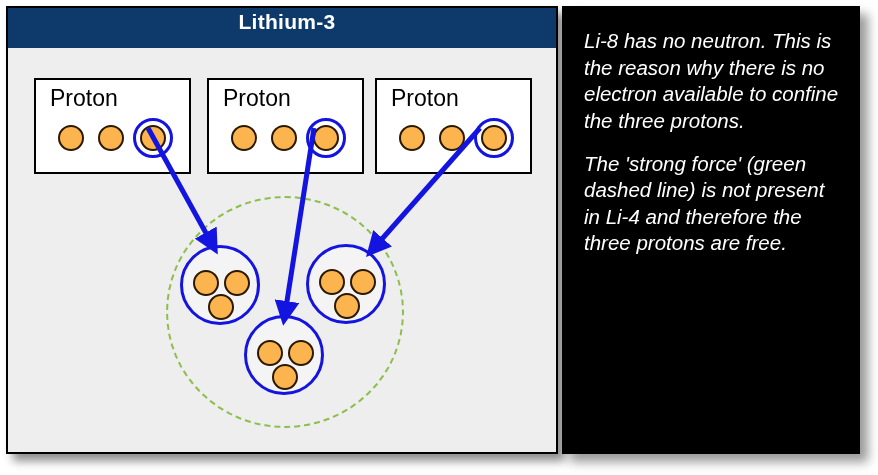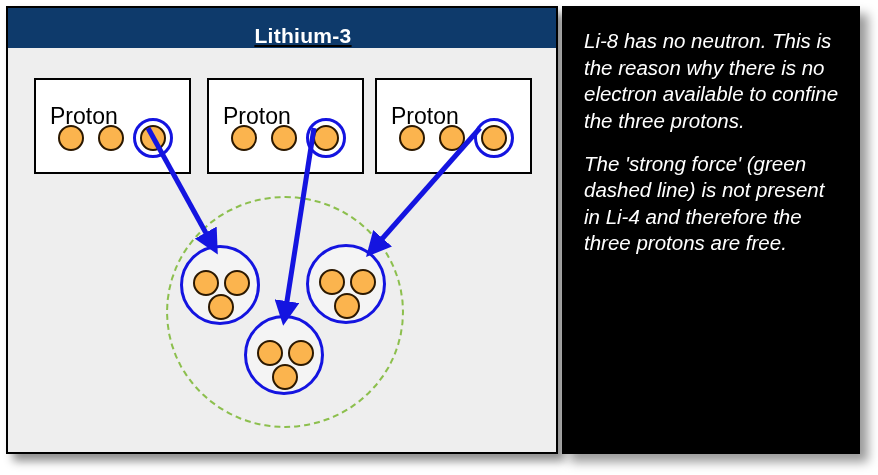--- a/index.html
+++ b/index.html
@@ -25,29 +25,28 @@
     width: 552px;
     height: 448px;
     background: #eeeeee;
     border: 2px solid #000000;
     box-sizing: border-box;
     box-shadow: 7px 7px 9px rgba(0,0,0,0.45);
     overflow: hidden;
   }
   #title-bar {
     position: absolute;
-    left: 24px;
+    left: 8px;
     top: 2px;
     width: 542px;
     height: 38px;
     background: #0e3a6b;
     display: flex;
-    align-items: flex-end;
+    align-items: flex-start;
     justify-content: center;
-    text-decoration: underline;
   }
   #title-bar-shade {
     position: absolute;
     left: 0px;
     top: 0px;
     width: 552px;
     height: 40px;
     background: #0e3a6b;
   }
   #title-text {
@@ -73,21 +72,21 @@
     background: #ffffff;
     border: 2px solid #000000;
     box-sizing: border-box;
     width: 157px;
     height: 96px;
     top: 30px;
   }
   .proton-box-label {
     position: absolute;
     left: 14px;
-    top: 23px;
+    top: 5px;
     font-size: 23px;
     color: #000000;
     font-family: "Liberation Sans", sans-serif;
   }
   .proton-dot {
     position: absolute;
     width: 26px;
     height: 26px;
     border-radius: 50%;
     background: #fbb44e;

